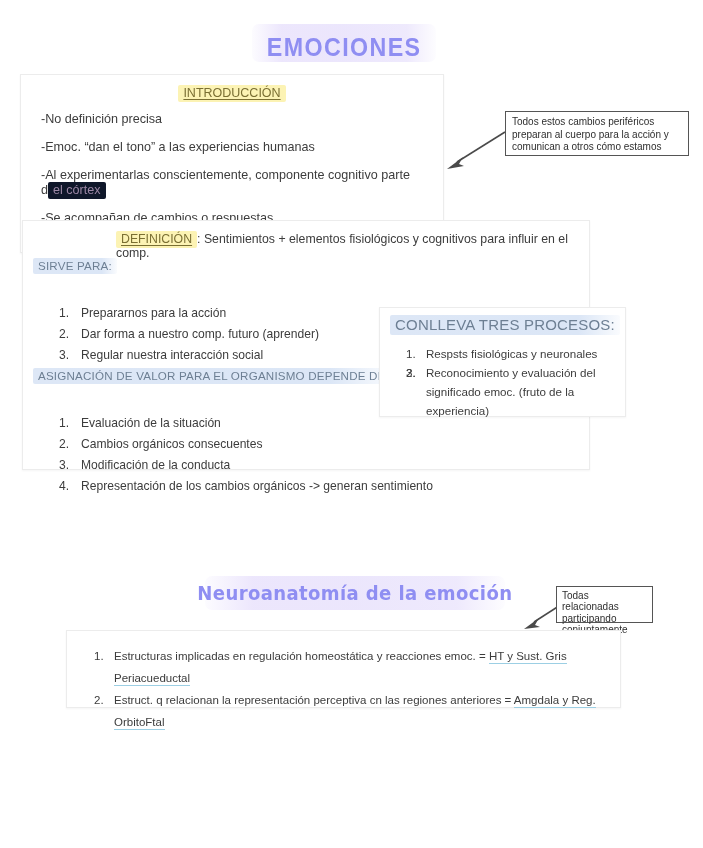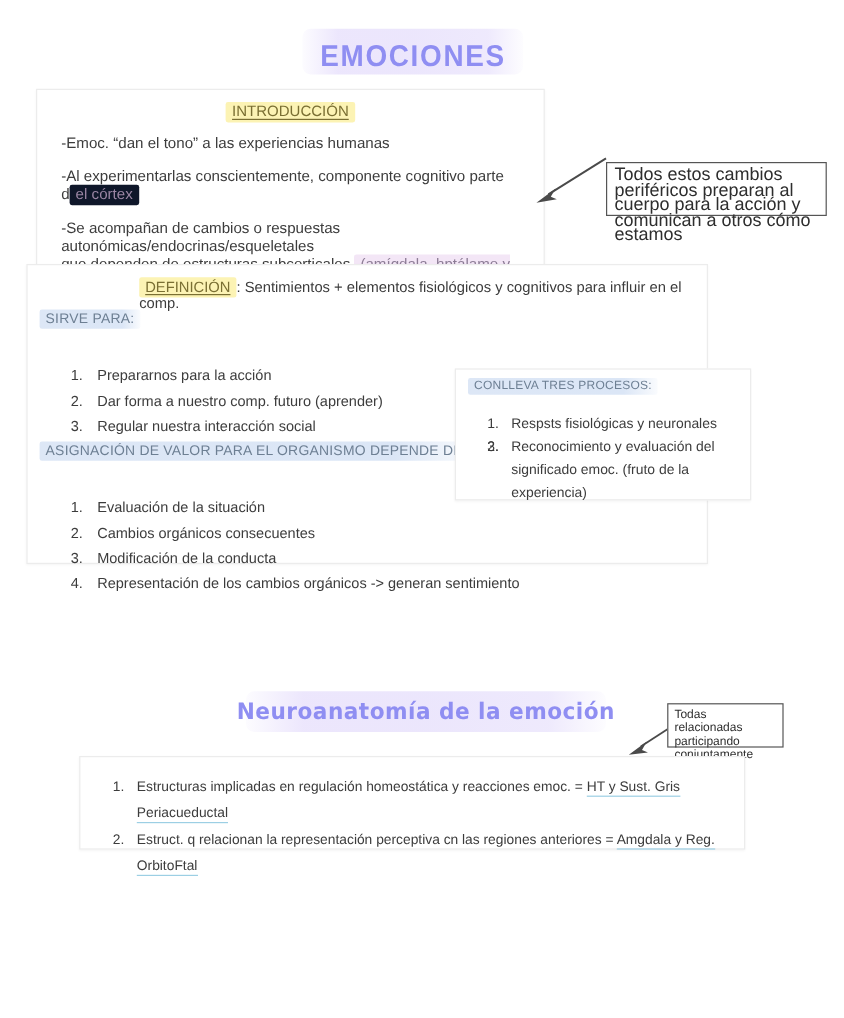--- a/index.html
+++ b/index.html
@@ -86,21 +86,21 @@
     background: #f3e6f6;
     color: #8d7d96;
   }
   .ul-blue {
     border-bottom: 1.5px solid #9ccfe4;
     padding-bottom: 1px;
   }
 
   
   #intro-card {
-    left: 30px; top: 74px; width: 424px; height: 179px;
+    left: 20px; top: 74px; width: 424px; height: 179px;
     padding: 0;
   }
   #intro-heading {
     position: absolute;
     left: 0; right: 0; top: 11px;
     text-align: center;
     font-size: 12.5px;
   }
   .intro-lines {
     position: absolute;
@@ -152,21 +152,21 @@
   }
   #asignacion-list { left: 32px; top: 192px; }
 
   
   #conlleva-card {
     left: 379px; top: 307px; width: 247px; height: 110px;
   }
   #conlleva-label {
     position: absolute;
     left: 10px; top: 8px;
-    font-size: 10px;
+    font-size: 15px;
   }
   #conlleva-list {
     left: 22px; top: 36px;
     font-size: 11.6px;
     line-height: 19px;
   }
   #conlleva-list li { padding-left: 24px; }
 
   
   #neuro-card {
@@ -184,23 +184,22 @@
     position: absolute;
     border: 1.4px solid #555555;
     background: #ffffff;
     box-sizing: border-box;
     color: #2e2e2e;
     font-family: "Liberation Sans", sans-serif;
   }
   #callout-perifericos {
     left: 505px; top: 111px; width: 184px; height: 45px;
     padding: 4px 6px;
-    font-size: 15px;
+    font-size: 10px;
     line-height: 12.6px;
-    margin-top: 24px;
   }
   #callout-relacionadas {
     left: 556px; top: 586px; width: 97px; height: 37px;
     padding: 3px 5px;
     font-size: 10px;
     line-height: 11.4px;
   }
   .arrow-svg {
     position: absolute;
     overflow: visible;
@@ -214,20 +213,21 @@
 <div class="title-band" id="main-title" style="left:252px; top:24px; width:184px; height:38px;align-items:flex-end;">
   <span class="band-bg"></span>
   <span class="title-text">EMOCIONES</span>
 </div>
 
 <div class="card" id="intro-card">
   <div id="intro-heading">
     <span class="hl hl-yellow">INTRODUCCIÓN</span>
   </div>
   <div class="intro-lines">
+    <p>-No definición precisa</p>
     <p>-Emoc. “dan el tono” a las experiencias humanas</p>
     <p><span>-Al experimentarlas conscientemente, componente cognitivo parte d</span><span class="hl hl-pink">el córtex</span></p>
     <p><span>-Se acompañan de cambios o respuestas autonómicas/endocrinas/esqueletales</span><br><span>que dependen de estructuras subcorticales </span><span class="hl hl-pink-dark">(amígdala, hptálamo y tronco)</span></p>
   </div>
 </div>
 
 <svg class="arrow-svg" id="arrow-1" width="72" height="42" viewBox="0 0 72 42">
   <path d="M68 4 L20 34" stroke="#4a4a4a" stroke-width="1.6" fill="none"></path>
   <path d="M10 41 L26 29 L22 36 L27 38 Z" fill="#4a4a4a"></path>
 </svg>

